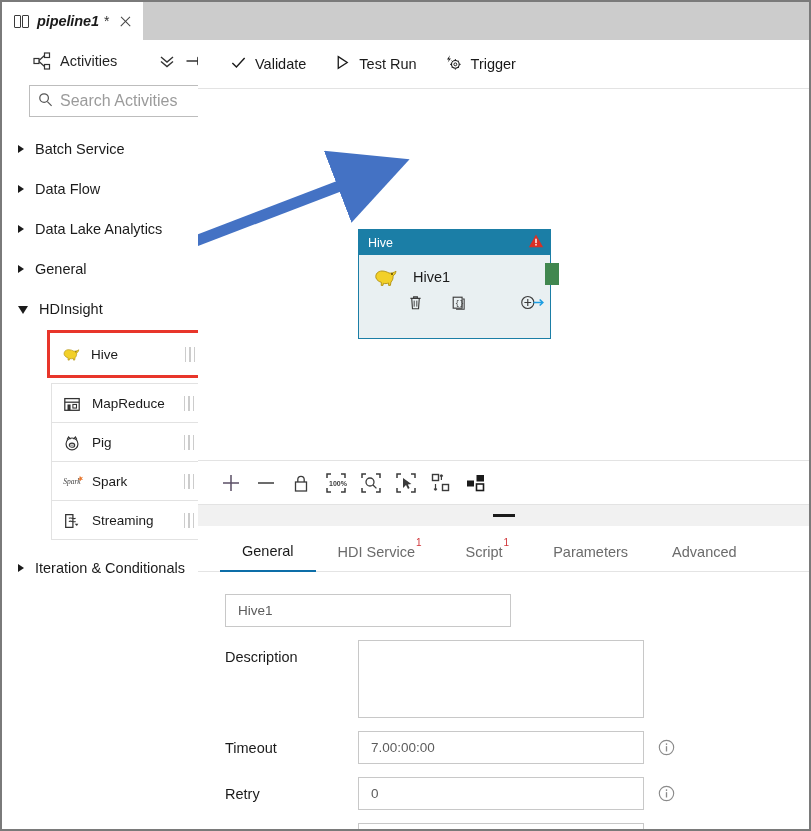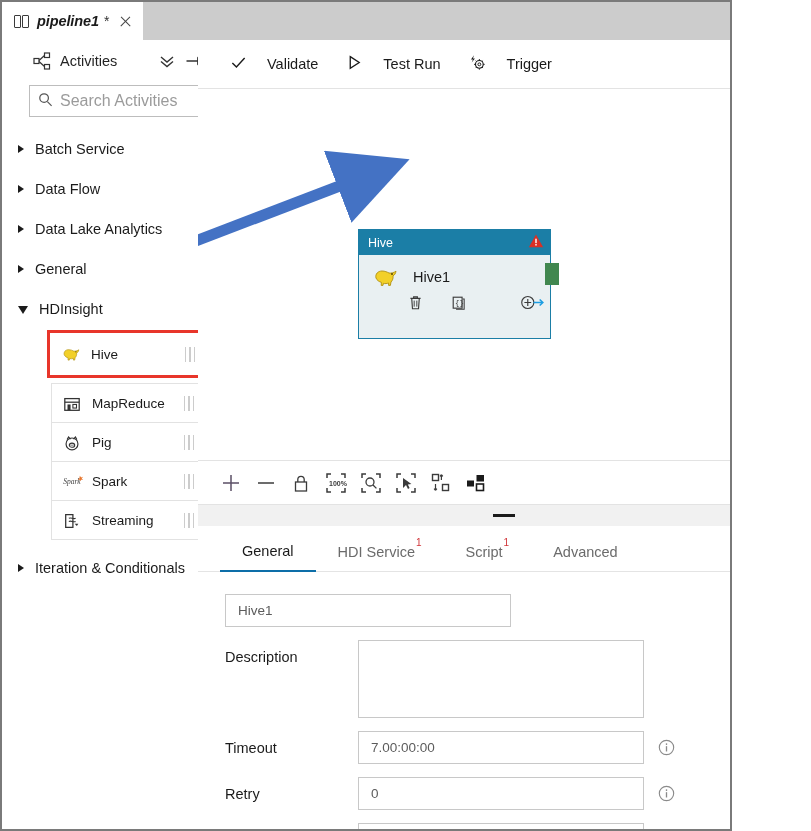--- a/index.html
+++ b/index.html
@@ -4,21 +4,21 @@
 <style>
   * { box-sizing: border-box; margin: 0; padding: 0; }
   html, body {
     width: 811px; height: 831px;
     font-family: "Liberation Sans", sans-serif;
     background: #ffffff;
     overflow: hidden;
   }
   #app {
     position: relative;
-    width: 732px; height: 831px;
+    width: 811px; height: 831px;
     border: 2px solid #7a7a7a;
     background: #ffffff;
     overflow: hidden;
   }
 
   
   .titlebar {
     position: absolute; top: 0; left: 0;
     width: 807px; height: 38px;
     background: #cccccc;
@@ -123,21 +123,21 @@
   
   .main {
     position: absolute; top: 38px; left: 196px;
     width: 611px; height: 789px; background: #ffffff;
   }
   .cmdbar {
     height: 49px; border-bottom: 1px solid #e3e3e3;
     display: flex; align-items: center; gap: 4px; padding-left: 20px;
   }
   .cmd {
-    display: flex; align-items: center; gap: 20px;
+    display: flex; align-items: center; gap: 8px;
     padding: 6px 12px; cursor: pointer;
     font-size: 14.5px; color: #1b1b1b;
   }
   .canvas {
     position: relative; height: 371px; background: #ffffff; overflow: hidden;
   }
 
   
   .node {
     position: absolute; left: 160px; top: 140px;
@@ -536,20 +536,23 @@
         <div class="tab active">
           <span>General</span>
         </div>
         <div class="tab">
           <span>HDI Service</span><sup>1</sup>
         </div>
         <div class="tab">
           <span>Script</span><sup>1</sup>
         </div>
         <div class="tab">
+          <span>Parameters</span>
+        </div>
+        <div class="tab">
           <span>Advanced</span>
         </div>
       </div>
 
       <div class="form">
 
         <div class="row">
           <input class="field" type="text" value="Hive1" style="">
         </div>
 

